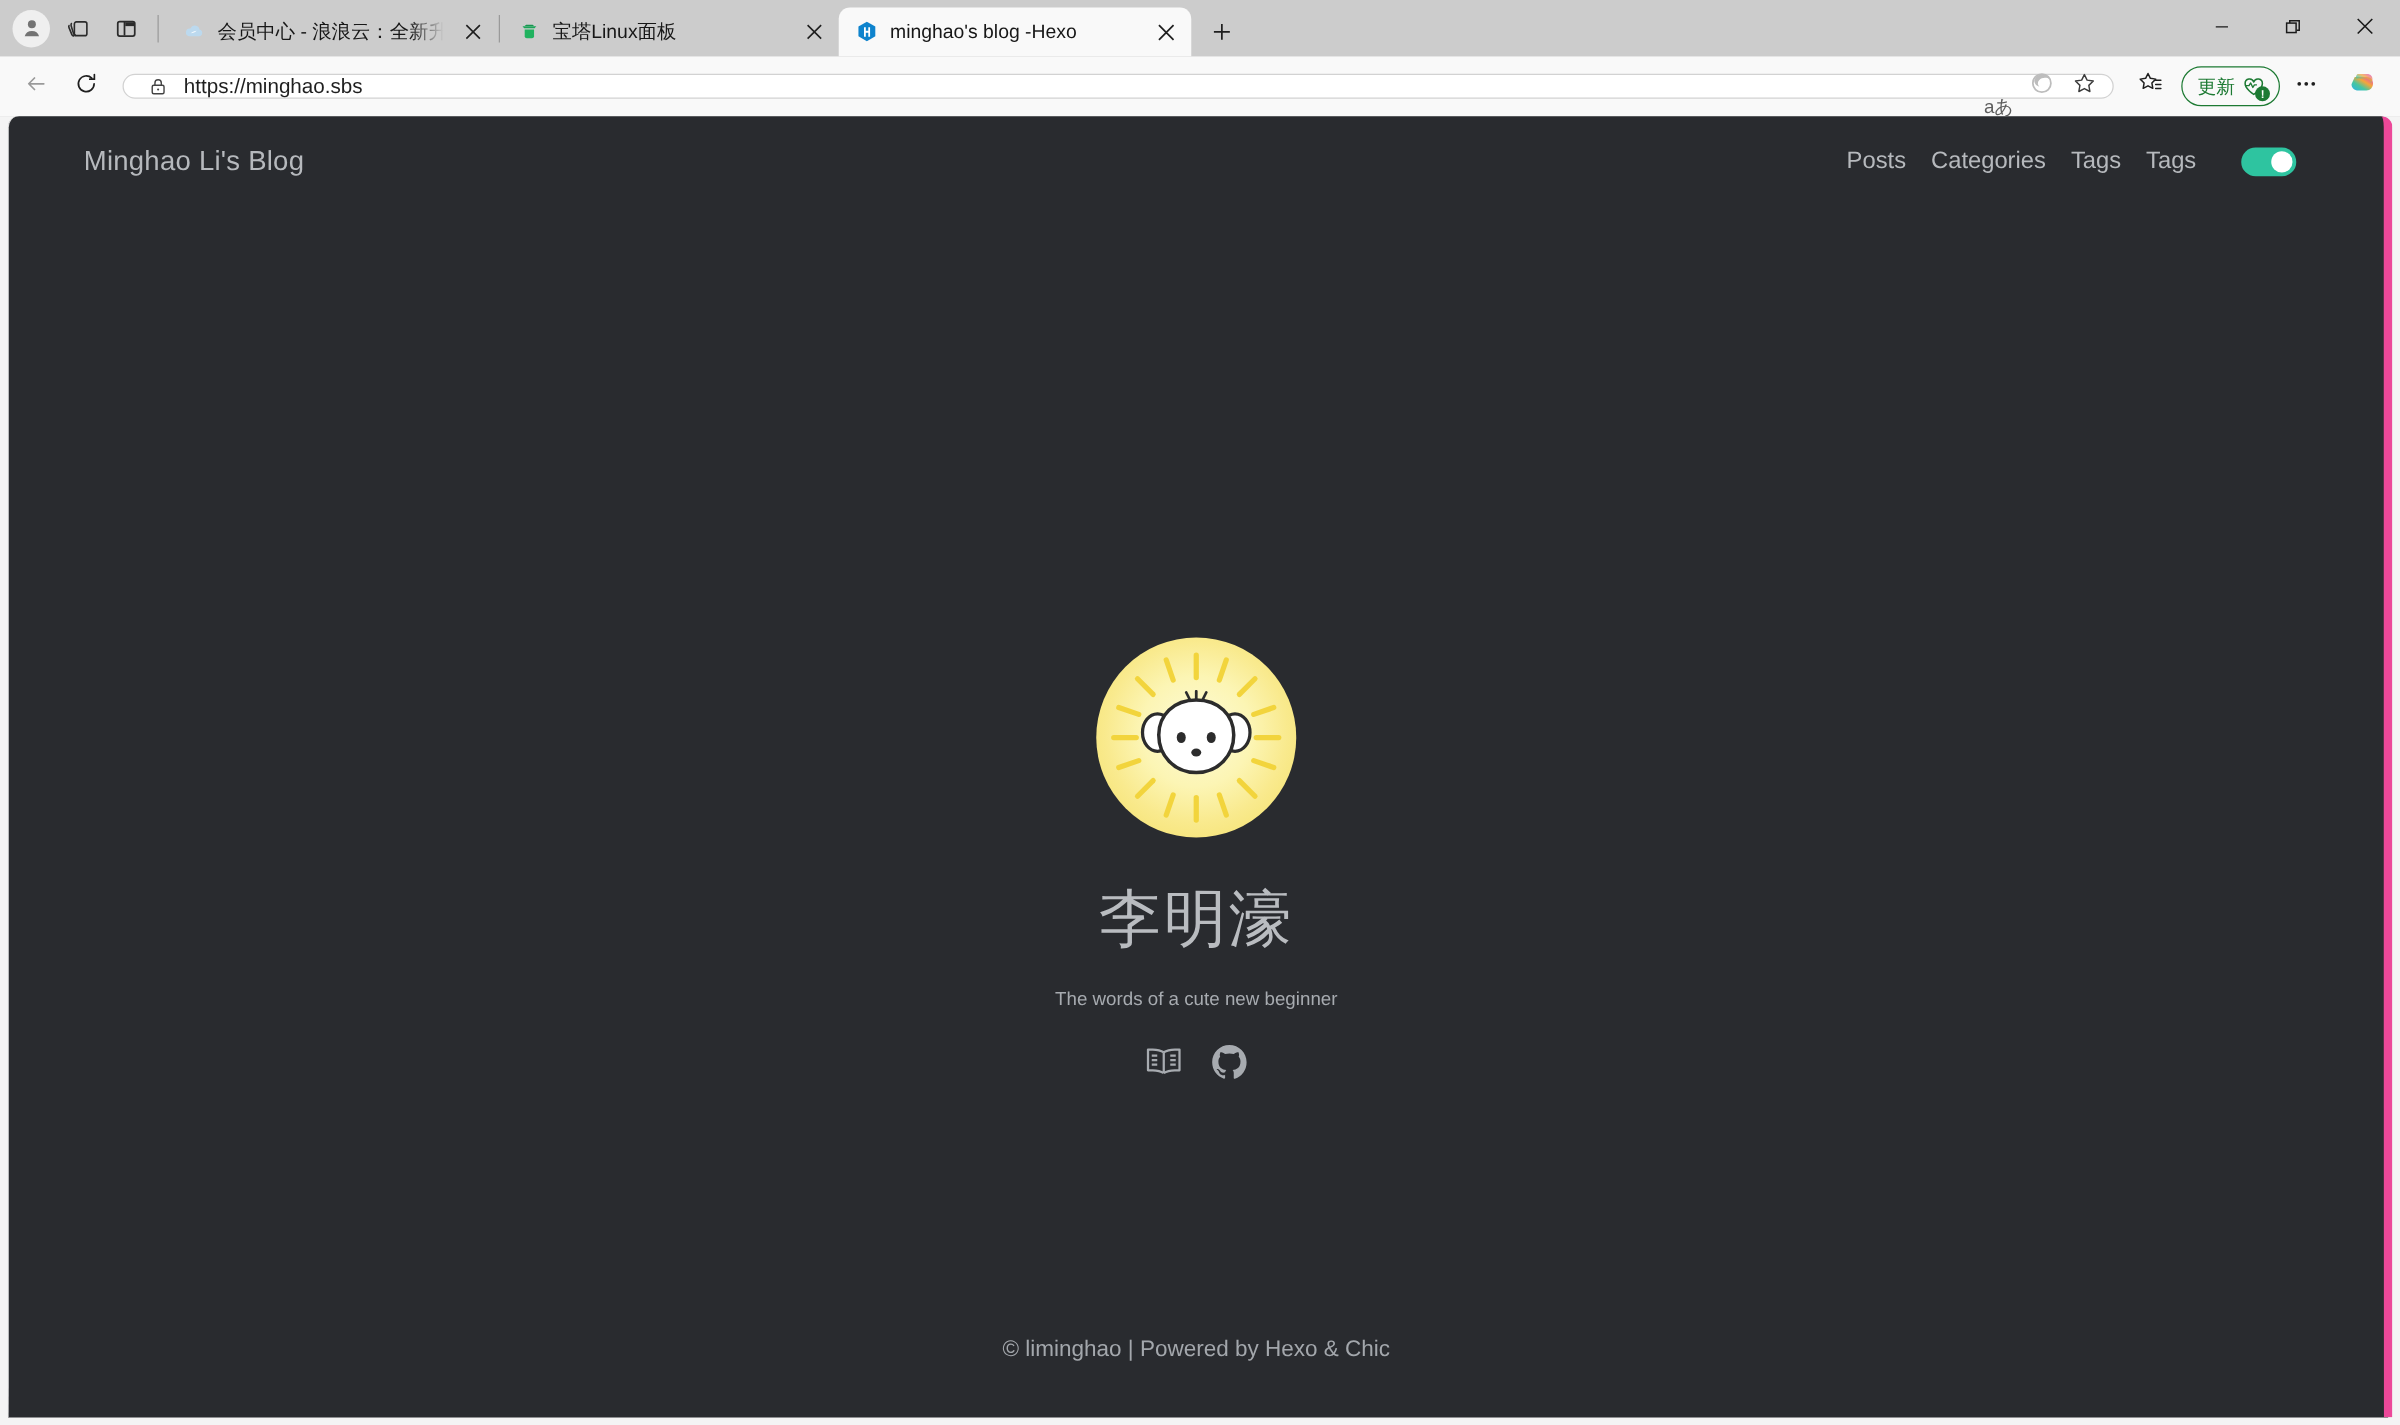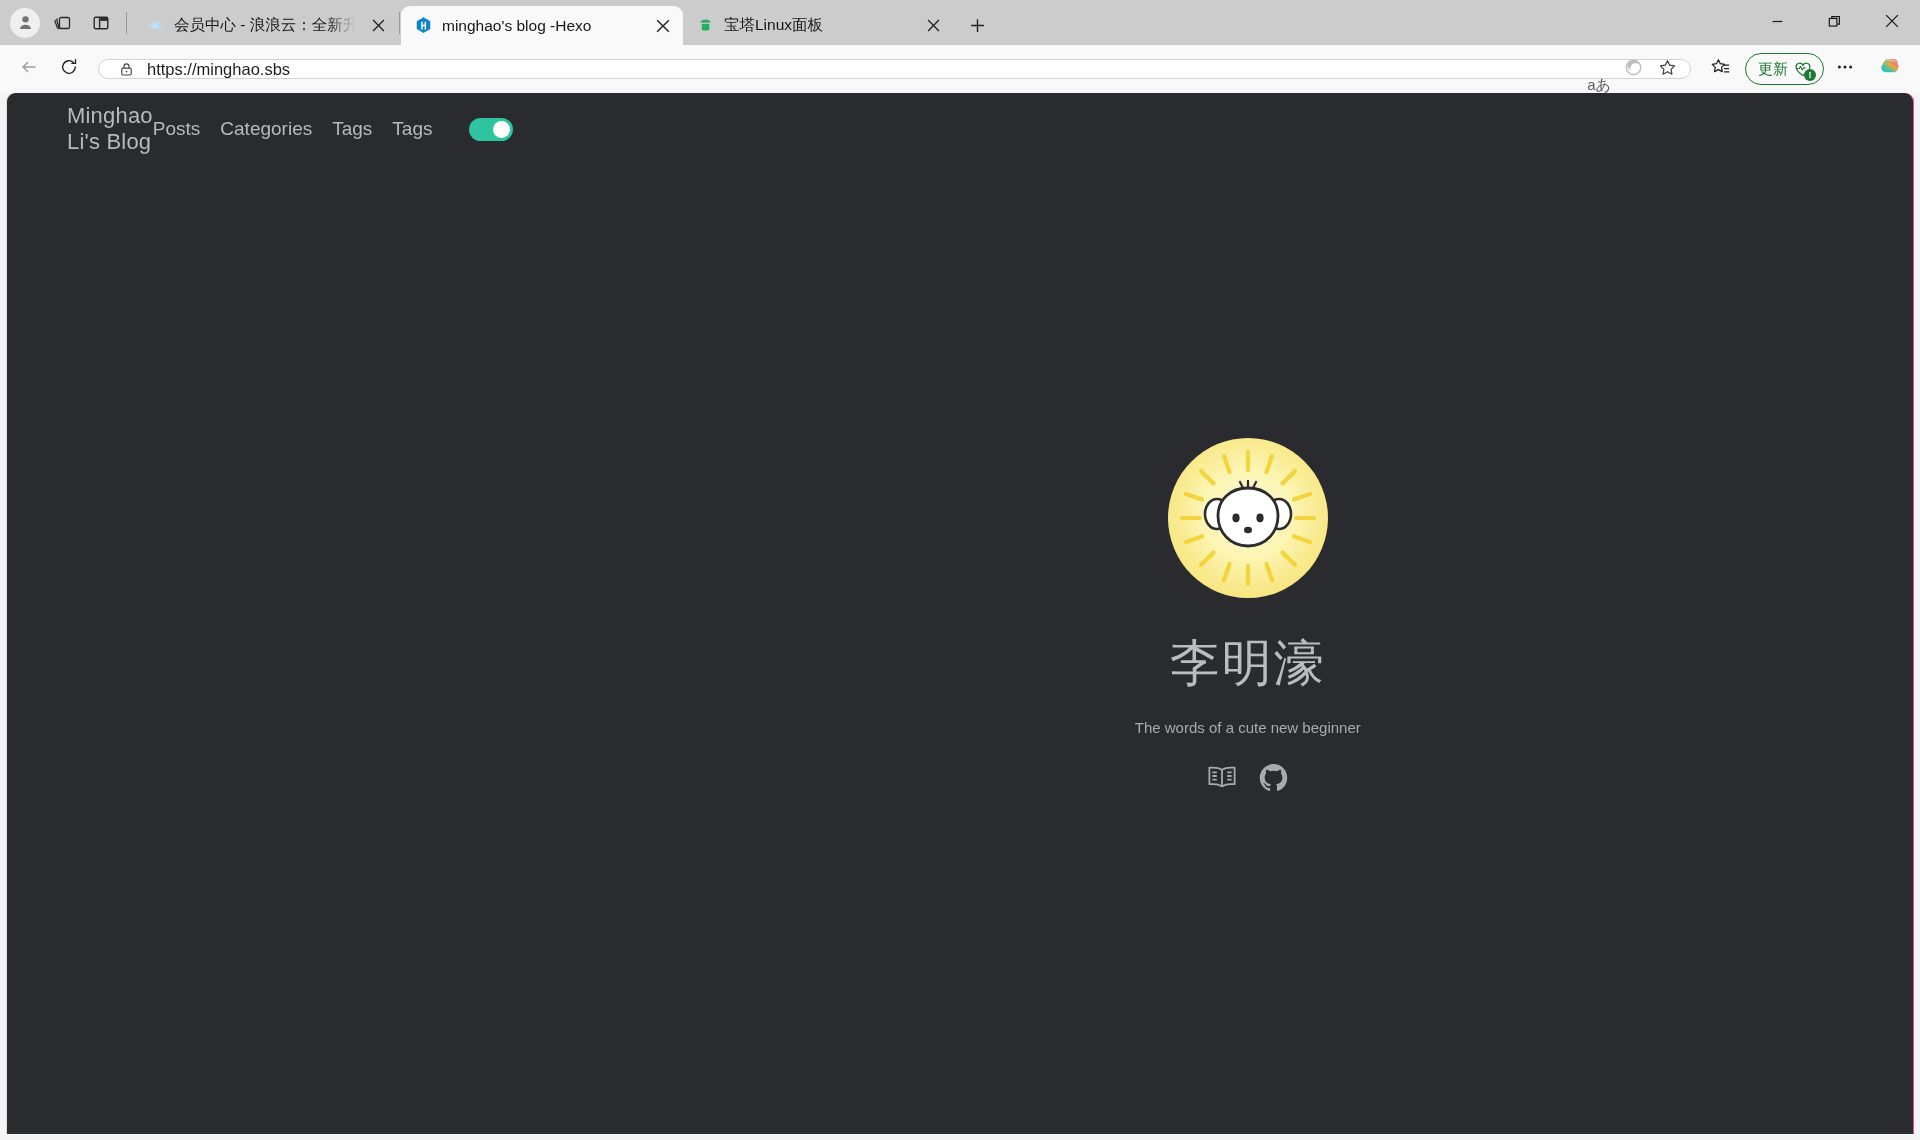--- a/index.html
+++ b/index.html
@@ -93,23 +93,23 @@
   .copilot-btn { width: 40px; height: 40px; display:flex; align-items:center; justify-content:center; flex:0 0 40px; margin-left:4px;}
 
   
   .viewport {
     flex: 1 1 auto; background: #f4f4f4;
     padding: 0 6px 6px 6px; display: flex;
   }
   .page {
     flex: 1 1 auto; background: #292b2f;
     border-radius: 9px 9px 0 0;
-    display: flex; flex-direction: row;
+    display: flex; flex-direction: column;
     position: relative; overflow: hidden;
-    border-right: 1px solid #ec4899;
+    border-right: 7px solid #ec4899;
     border-left: 1px solid #e0e0e0;
   }
 
   .site-header {
     height: 72px; flex: 0 0 72px;
     display: flex; align-items: center;
     padding: 0 70px 0 60px;
   }
   .site-title { font-size: 22px; color: #b6b9bd; font-weight: 400; letter-spacing: .2px; }
   .site-nav { margin-left: auto; display: flex; align-items: center; gap: 20px; }
@@ -195,46 +195,46 @@
         </span>
         <span class="tab-title">会员中心 - 浪浪云：全新升级，提</span>
         <span class="tab-close">
           <svg width="13" height="13" viewBox="0 0 12 12" stroke="#1f1f1f" stroke-width="1.2">
               <path d="M1 1 11 11M11 1 1 11"></path>
             </svg>
         </span>
       </div>
       <div class="tab-sep"></div>
 
-      <div class="tab active" style="width:282px">
-        <span class="tab-fav">
-          <svg width="19" height="19" viewBox="0 0 20 20">
-            <path d="M10 1.4 17.1 5.5v8.2L10 17.8 2.9 13.7V5.5z" fill="#0e83cd"></path>
-            <path d="M7.6 6.1h1.5v3h2.1v-3h1.5v8h-1.5v-3.4H9.1v3.4H7.6z" fill="#ffffff"></path>
-          </svg>
-        </span>
-        <span class="tab-title">minghao's blog -Hexo</span>
-        <span class="tab-close">
-          <svg width="14" height="14" viewBox="0 0 12 12" stroke="#1f1f1f" stroke-width="1.2">
-              <path d="M1 1 11 11M11 1 1 11"></path>
-            </svg>
-        </span>
-      </div>
-
       <div class="tab inactive" style="width:270px">
         <span class="tab-fav">
           <svg width="17" height="17" viewBox="0 0 20 20">
             <path d="M3.5 4.6h13l-1.6 2H5.1z" fill="#1aa659"></path>
             <path d="M5.6 7.8h8.8v6.2a2 2 0 0 1-2 2H7.6a2 2 0 0 1-2-2z" fill="#20b25f"></path>
             <path d="M6.9 3.2h6.2l1.3 1.2H5.6z" fill="#17944f"></path>
           </svg>
         </span>
         <span class="tab-title">宝塔Linux面板</span>
         <span class="tab-close">
           <svg width="13" height="13" viewBox="0 0 12 12" stroke="#1f1f1f" stroke-width="1.2">
+              <path d="M1 1 11 11M11 1 1 11"></path>
+            </svg>
+        </span>
+      </div>
+
+      <div class="tab active" style="width:282px">
+        <span class="tab-fav">
+          <svg width="19" height="19" viewBox="0 0 20 20">
+            <path d="M10 1.4 17.1 5.5v8.2L10 17.8 2.9 13.7V5.5z" fill="#0e83cd"></path>
+            <path d="M7.6 6.1h1.5v3h2.1v-3h1.5v8h-1.5v-3.4H9.1v3.4H7.6z" fill="#ffffff"></path>
+          </svg>
+        </span>
+        <span class="tab-title">minghao's blog -Hexo</span>
+        <span class="tab-close">
+          <svg width="14" height="14" viewBox="0 0 12 12" stroke="#1f1f1f" stroke-width="1.2">
               <path d="M1 1 11 11M11 1 1 11"></path>
             </svg>
         </span>
       </div>
 
       <div class="newtab">
         <svg width="17" height="17" viewBox="0 0 16 16" stroke="#1f1f1f" stroke-width="1.3">
             <path d="M8 2v12M2 8h12"></path>
           </svg>
       </div>
@@ -424,16 +424,19 @@
             </svg>
           </span>
           <span class="social-ic">
             <svg width="29" height="29" viewBox="0 0 24 24" fill="#a7abb0">
               <path d="M12 .9C5.7.9.6 6 .6 12.3c0 5.05 3.27 9.33 7.8 10.84.57.1.78-.25.78-.55l-.02-1.93c-3.17.69-3.84-1.53-3.84-1.53-.52-1.32-1.27-1.67-1.27-1.67-1.04-.71.08-.7.08-.7 1.15.08 1.75 1.18 1.75 1.18 1.02 1.75 2.68 1.24 3.33.95.1-.74.4-1.25.72-1.54-2.53-.29-5.2-1.27-5.2-5.64 0-1.25.45-2.27 1.18-3.07-.12-.29-.51-1.45.11-3.03 0 0 .96-.31 3.15 1.17a10.9 10.9 0 0 1 5.74 0c2.18-1.48 3.14-1.17 3.14-1.17.63 1.58.23 2.74.12 3.03.74.8 1.18 1.82 1.18 3.07 0 4.38-2.68 5.35-5.23 5.63.41.36.78 1.06.78 2.13l-.01 3.16c0 .3.2.66.79.55A11.42 11.42 0 0 0 23.4 12.3C23.4 6 18.3.9 12 .9z"></path>
             </svg>
           </span>
         </div>
       </div>
 
+      <div class="site-footer">
+        <span class="footer-text">© liminghao | Powered by Hexo &amp; Chic</span>
+      </div>
 
     </div>
   </div>
 </div>
 
 </body></html>

